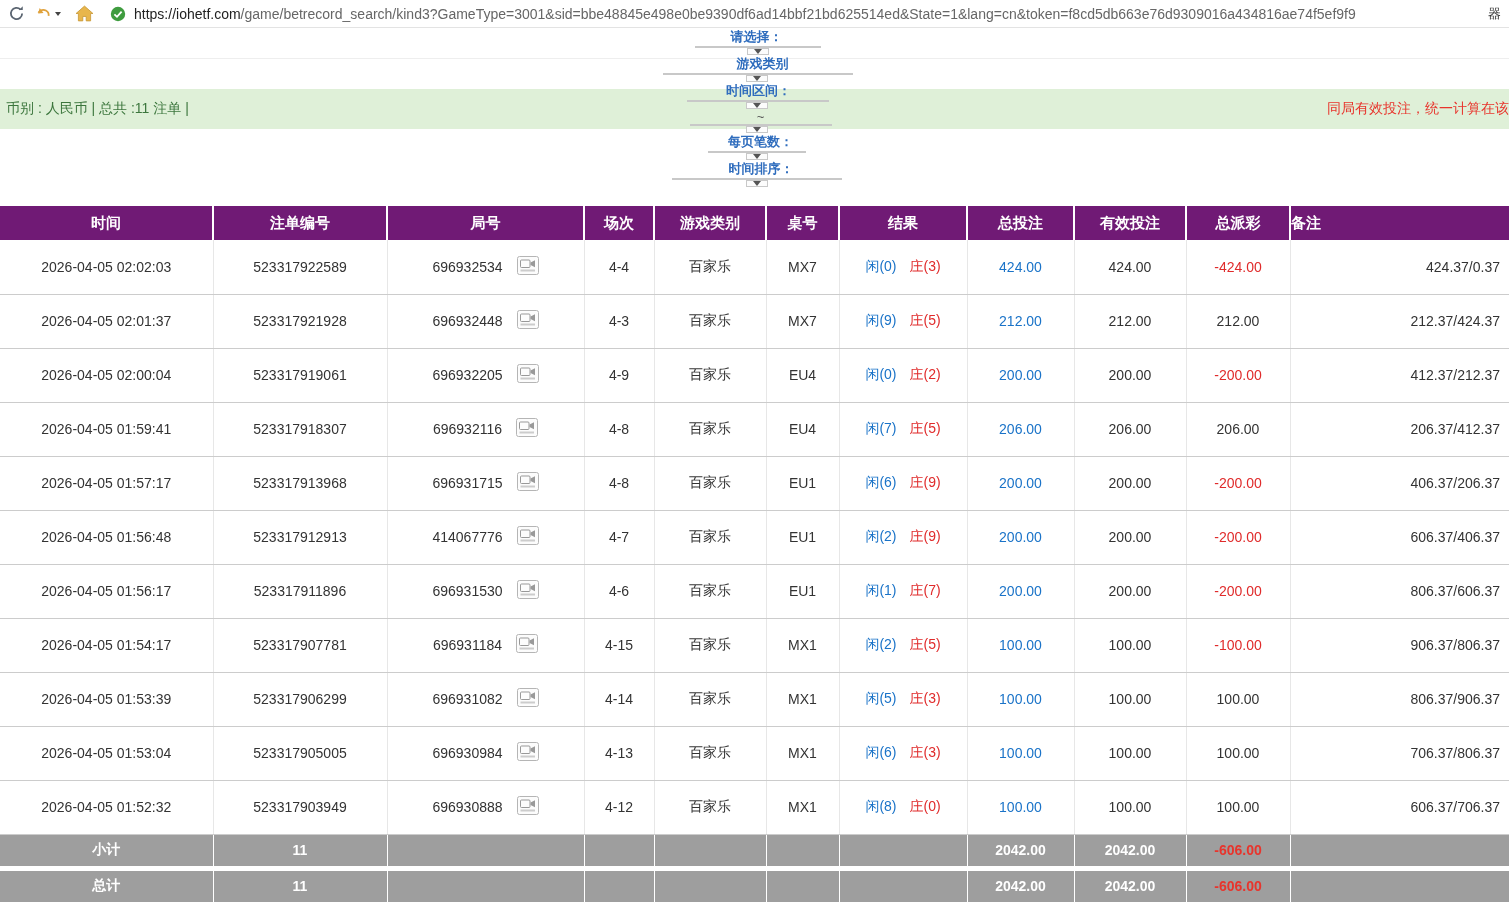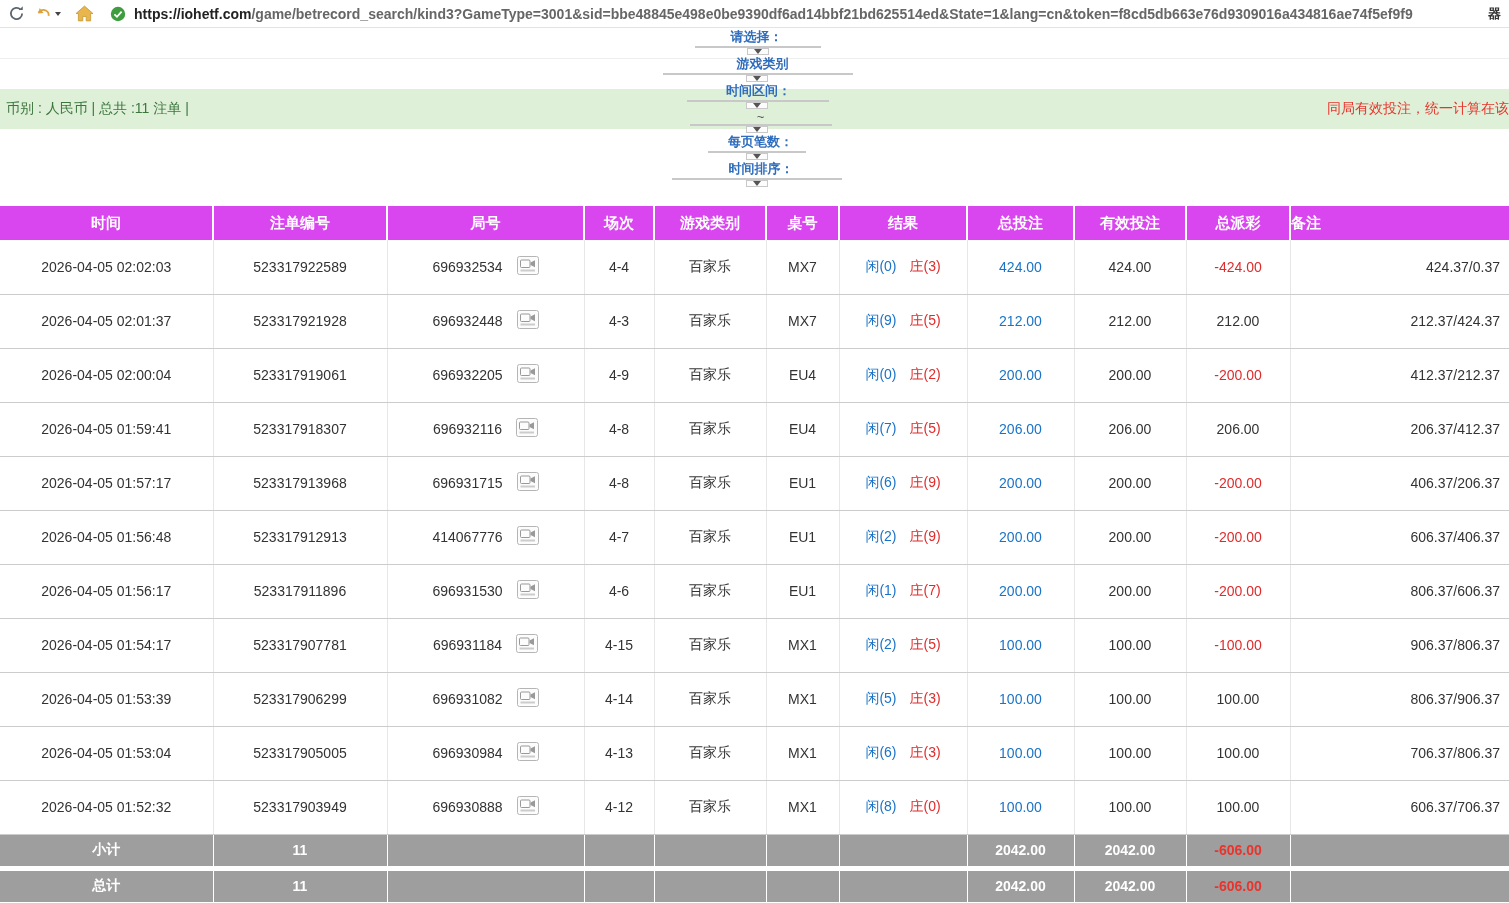--- a/index.html
+++ b/index.html
@@ -1,21 +1,21 @@
 <!DOCTYPE html>
 <html><head>
 <meta charset="utf-8">
 <style>
   * { margin:0; padding:0; box-sizing:border-box; }
   html,body { width:1509px; height:903px; overflow:hidden; background:#fff;
     font-family:"Liberation Sans","DejaVu Sans",sans-serif; }
 
   
   .browser-bar { height:28px; display:flex; align-items:center; padding:0 8px;
-    border-bottom:1px solid #e3e3e3; background:#fff;font-weight:bold; }
+    border-bottom:1px solid #e3e3e3; background:#fff; }
   .tb-icon { display:inline-flex; align-items:center; margin-right:10px; cursor:pointer; }
   .undo-group { margin-right:14px; }
   .mini-caret { width:0; height:0; border-left:3px solid transparent; border-right:3px solid transparent;
     border-top:4px solid #444; margin-left:3px; }
   .url-box { flex:1; display:flex; align-items:center; overflow:hidden; white-space:nowrap; }
   .secure { display:inline-flex; margin:0 8px 0 6px; }
   .url-text { font-size:14px; overflow:hidden; text-overflow:clip; white-space:nowrap; }
   .url-domain { color:#222; }
   .url-path { color:#666; }
   .browser-right { font-size:13px; color:#333; margin-left:8px; }
@@ -34,21 +34,21 @@
 
   
   .summary-bar { height:40px; margin-top:30px; background:#dff0d8;
     display:flex; align-items:center; justify-content:space-between; overflow:hidden; }
   .sum-left { color:#3c763d; font-size:14px; margin-left:6px; white-space:nowrap; }
   .sum-right { color:#e8342c; font-size:14px; white-space:nowrap; margin-right:-14px; }
 
   
   .bet-table { width:1509px; border-collapse:collapse; margin-top:77px; table-layout:fixed;
     font-size:14px; color:#333; }
-  .bet-table thead th { background:#d946ef; color:#fff; height:34px; font-size:15px;
+  .bet-table thead th { background:#701a75; color:#fff; height:34px; font-size:15px;
     font-weight:bold; border-right:2px solid #fff; text-align:center; }
   .bet-table thead th:last-child { border-right:none; text-align:left; padding-right:28px; }
   .bet-table tbody.data td { height:54px; text-align:center; border-bottom:1px solid #ccc;
     border-right:1px solid #e7e7e7; background:#fff; }
   .bet-table tbody.data td:last-child { border-right:none; text-align:right; padding-right:9px; }
   .round-wrap { display:inline-flex; align-items:center; gap:14px; }
   .video-btn { display:inline-flex; cursor:pointer; }
   .blue { color:#1a73c8; }
   .red { color:#e02b2b; }
   .player { color:#1a73c8; }

